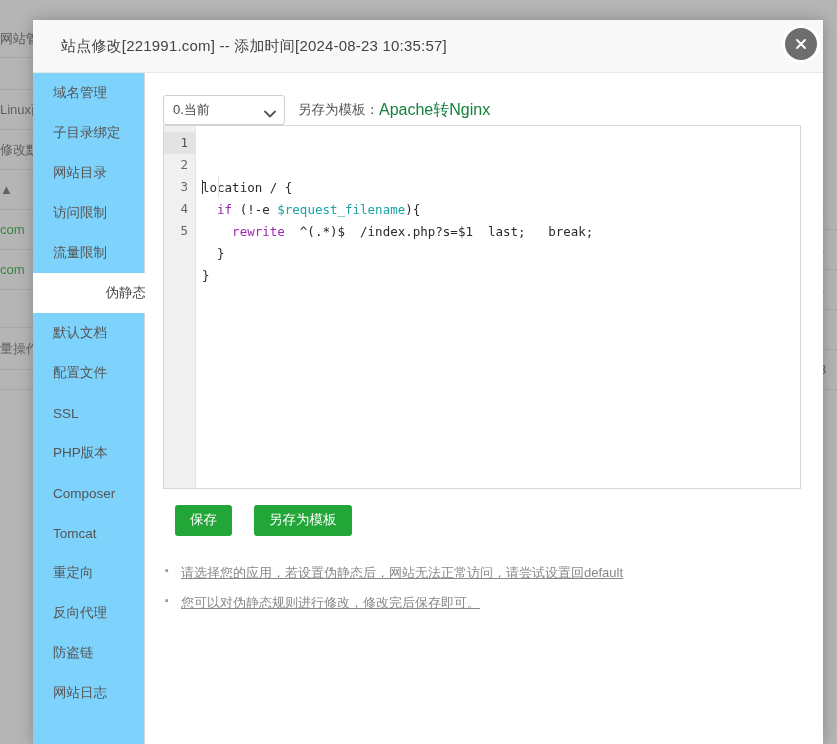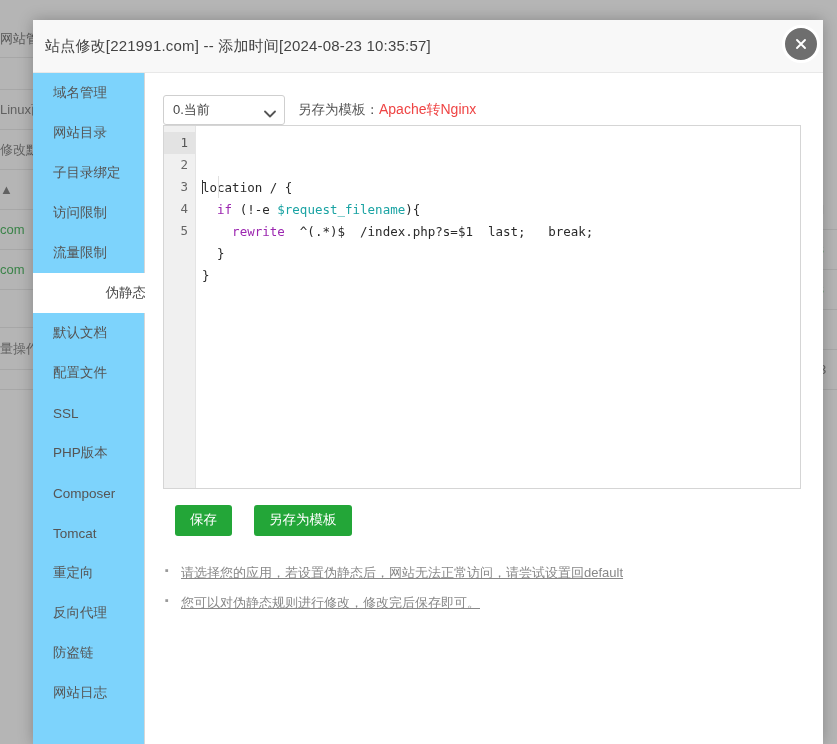--- a/index.html
+++ b/index.html
@@ -94,21 +94,21 @@
     overflow: hidden;
   }
 
   .modal-title {
     height: 53px;
     box-sizing: border-box;
     background: #f8f8f8;
     border-bottom: 1px solid #e8e8e8;
     display: flex;
     align-items: center;
-    padding-left: 12px;
+    padding-left: 28px;
     font-size: 15px;
     color: #444444;
     letter-spacing: 0.2px;
   }
 
   .close-btn {
     position: absolute;
     right: 3px;
     top: 5px;
     width: 38px;
@@ -196,23 +196,23 @@
     right: 9px;
     top: 9px;
     pointer-events: none;
   }
   .tool-label {
     margin-left: 13px;
     font-size: 13.5px;
     color: #555555;
   }
   .tool-link {
-    color: #ef4444;
+    color: #15803d;
     text-decoration: none;
-    font-size: 14px;
+    font-size: 16px;
     cursor: pointer;
   }
 
   
   .editor {
     border: 1px solid #d5d5d5;
     background: #ffffff;
     height: 362px;
     display: flex;
     overflow: hidden;
@@ -350,24 +350,24 @@
       <span>站点修改[221991.com] -- 添加时间[2024-08-23 10:35:57]</span>
     </div>
 
     <div class="modal-body">
 
       <nav class="side-nav" id="sidenav">
           <div class="side-item">
             <span>域名管理</span>
           </div>
           <div class="side-item">
+            <span>子目录绑定</span>
+          </div>
+          <div class="side-item">
             <span>网站目录</span>
-          </div>
-          <div class="side-item">
-            <span>子目录绑定</span>
           </div>
           <div class="side-item">
             <span>访问限制</span>
           </div>
           <div class="side-item">
             <span>流量限制</span>
           </div>
           <div class="side-item active">
             <span>伪静态</span>
           </div>

